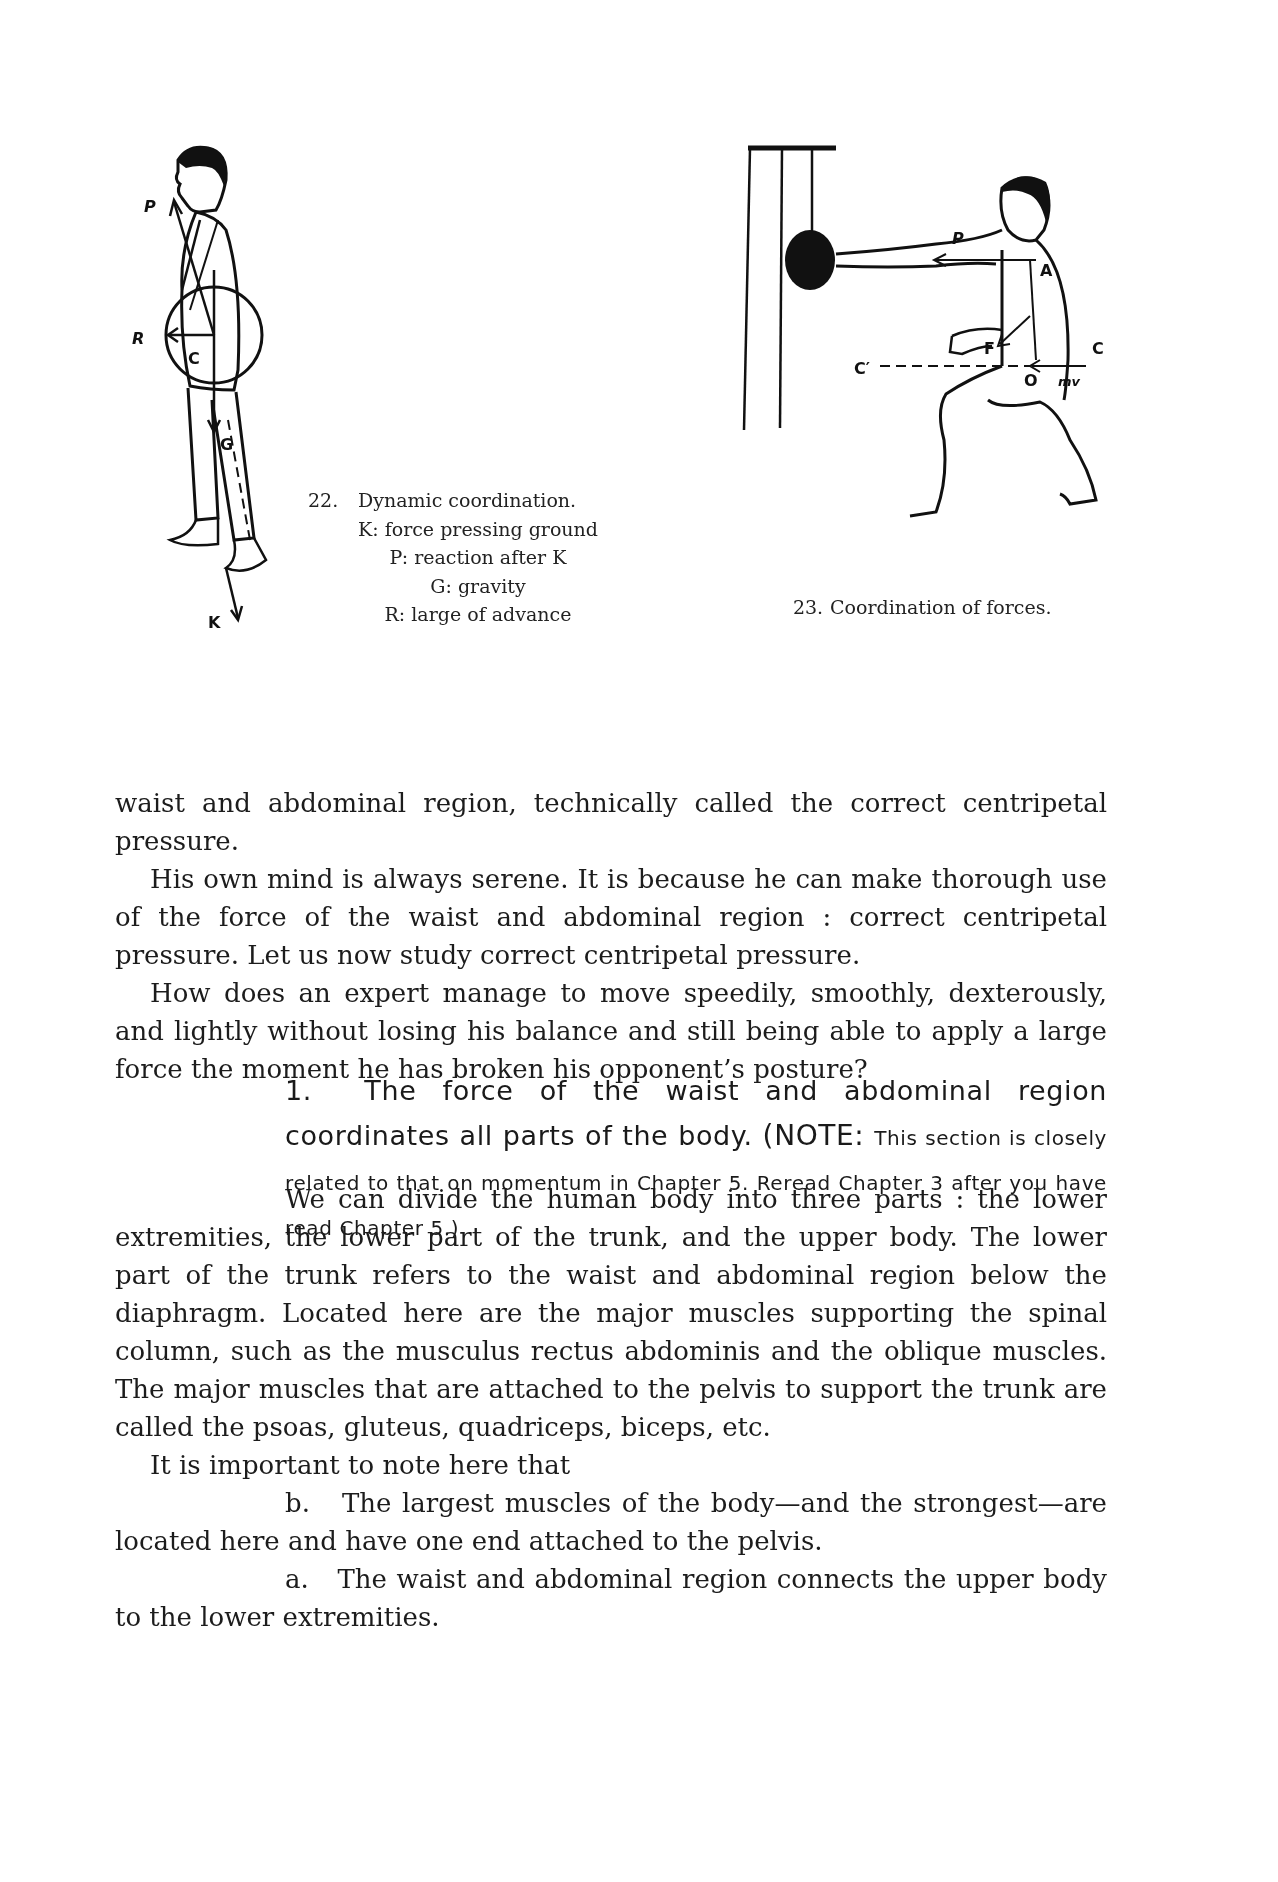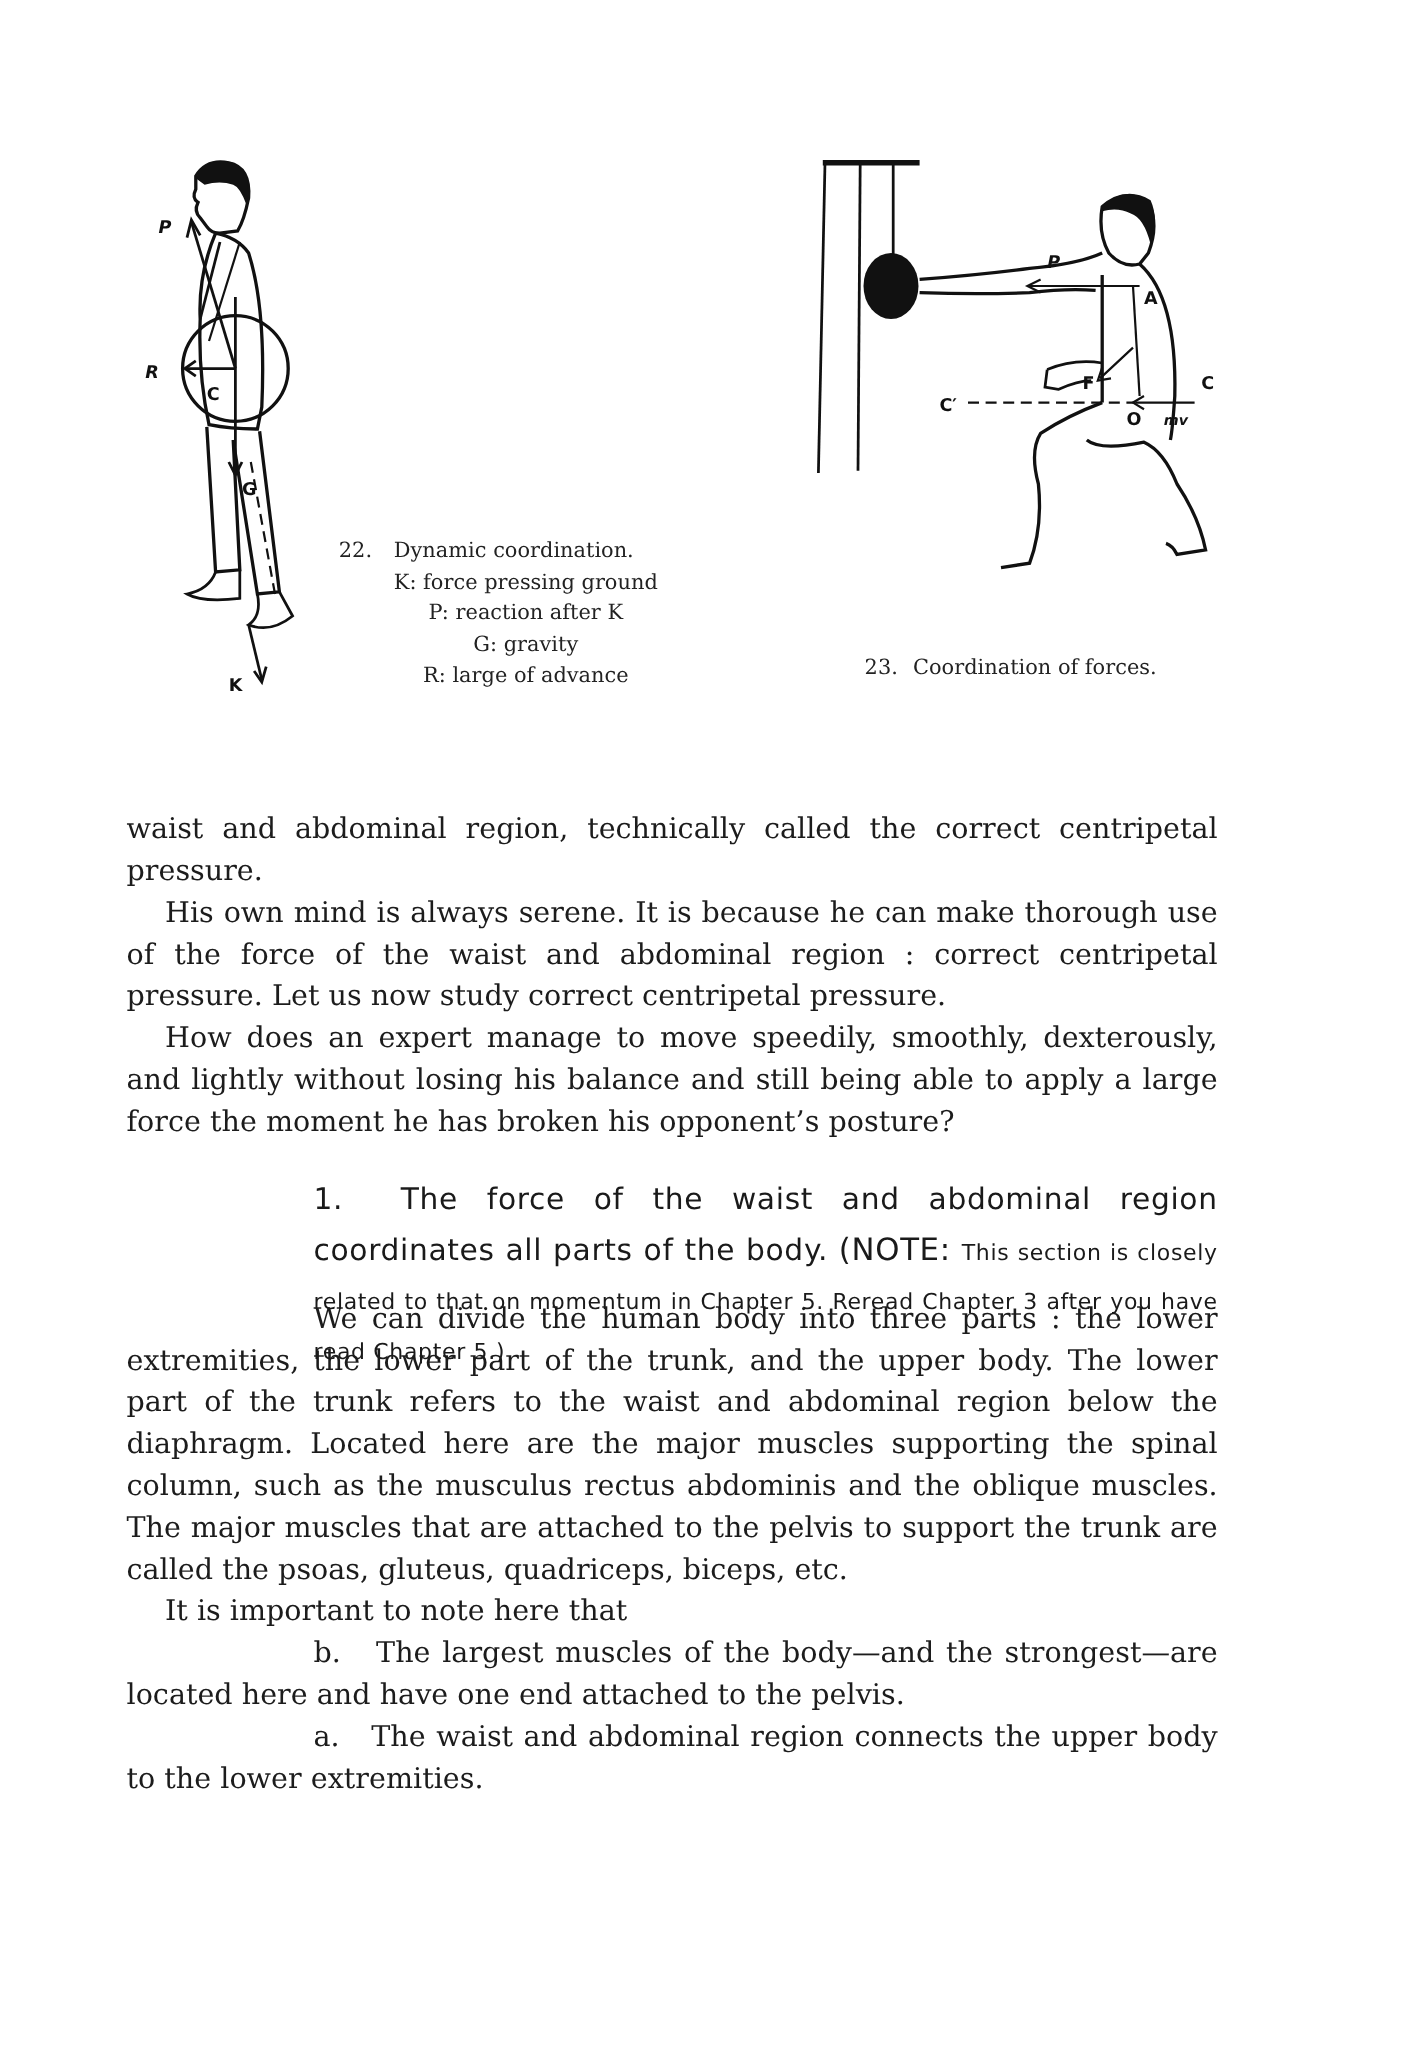--- a/index.html
+++ b/index.html
@@ -106,24 +106,24 @@
     <text class="lbl" x="300" y="136">A</text>
     <text class="lbl" x="244" y="214">F</text>
     <text class="lbl" x="352" y="214">C</text>
     <text class="lbl" x="114" y="234">C′</text>
     <text class="lbl" x="284" y="246">O</text>
     <text class="lbl lbl-i" x="318" y="246" style="font-size:13px;">mv</text>
   </svg>
 </div>
 
 <div class="abs cap" style="left:786px; top:593px;">
-  <div class="row"><span class="num" style="width:44px;">23.</span><span>Coordination of forces.</span></div>
+  <div class="row"><span class="num" style="width:44px;text-align:center;">23.</span><span>Coordination of forces.</span></div>
 </div>
 
-<div class="body-text" style="top:735px;">
+<div class="body-text" style="top:784px;">
   <p>waist and abdominal region, technically called the correct centripetal pressure.</p>
   <p class="ind1">His own mind is always serene. It is because he can make thorough use of the force of the waist and abdominal region : correct centripetal pressure. Let us now study correct centripetal pressure.</p>
   <p class="ind1">How does an expert manage to move speedily, smoothly, dexterously, and lightly without losing his balance and still being able to apply a large force the moment he has broken his opponent’s posture?</p>
 </div>
 
 <div class="section" style="top:1068px;">
   <div class="head">
     <span>1.</span>&nbsp;&nbsp;<span>The force of the waist and abdominal region coordinates all parts of the body.</span>
     <span class="note-strong">(NOTE:</span>
     <span class="note">This section is closely related to that on momentum in Chapter 5.  Reread Chapter 3 after you have read Chapter 5.)</span>

